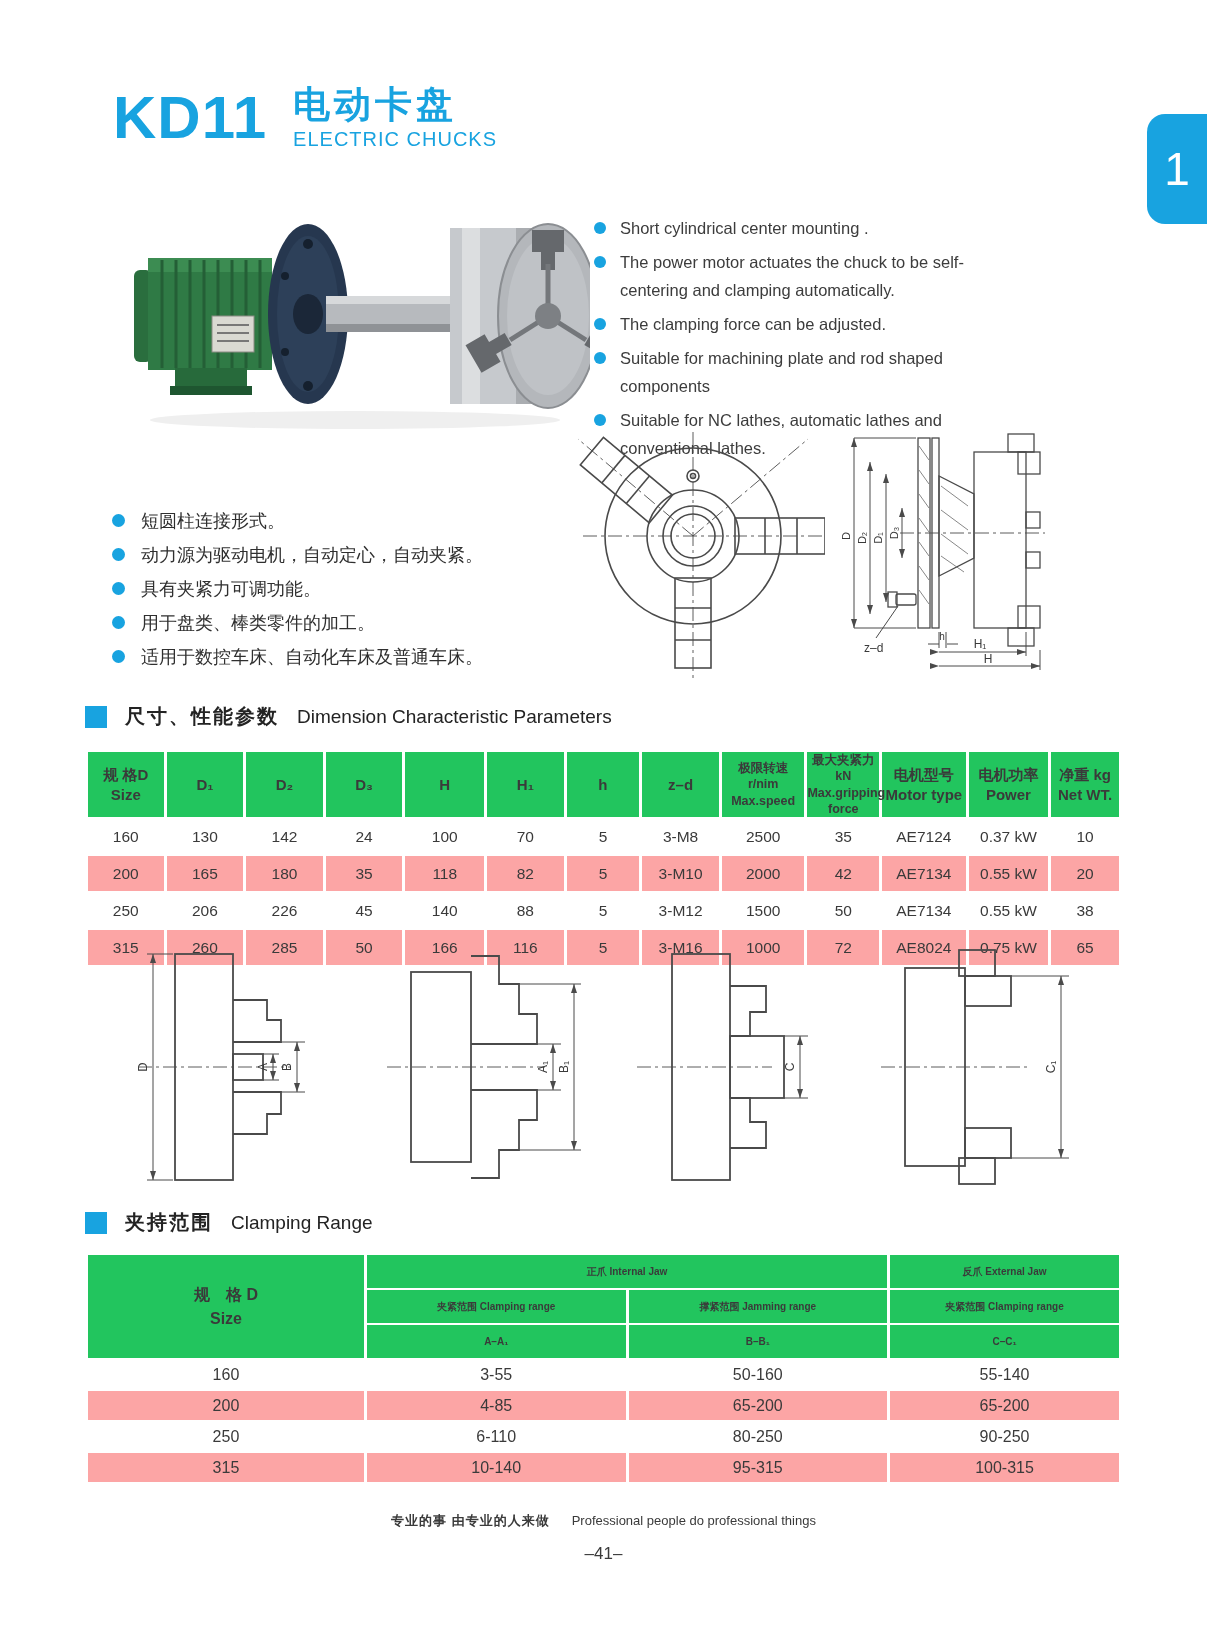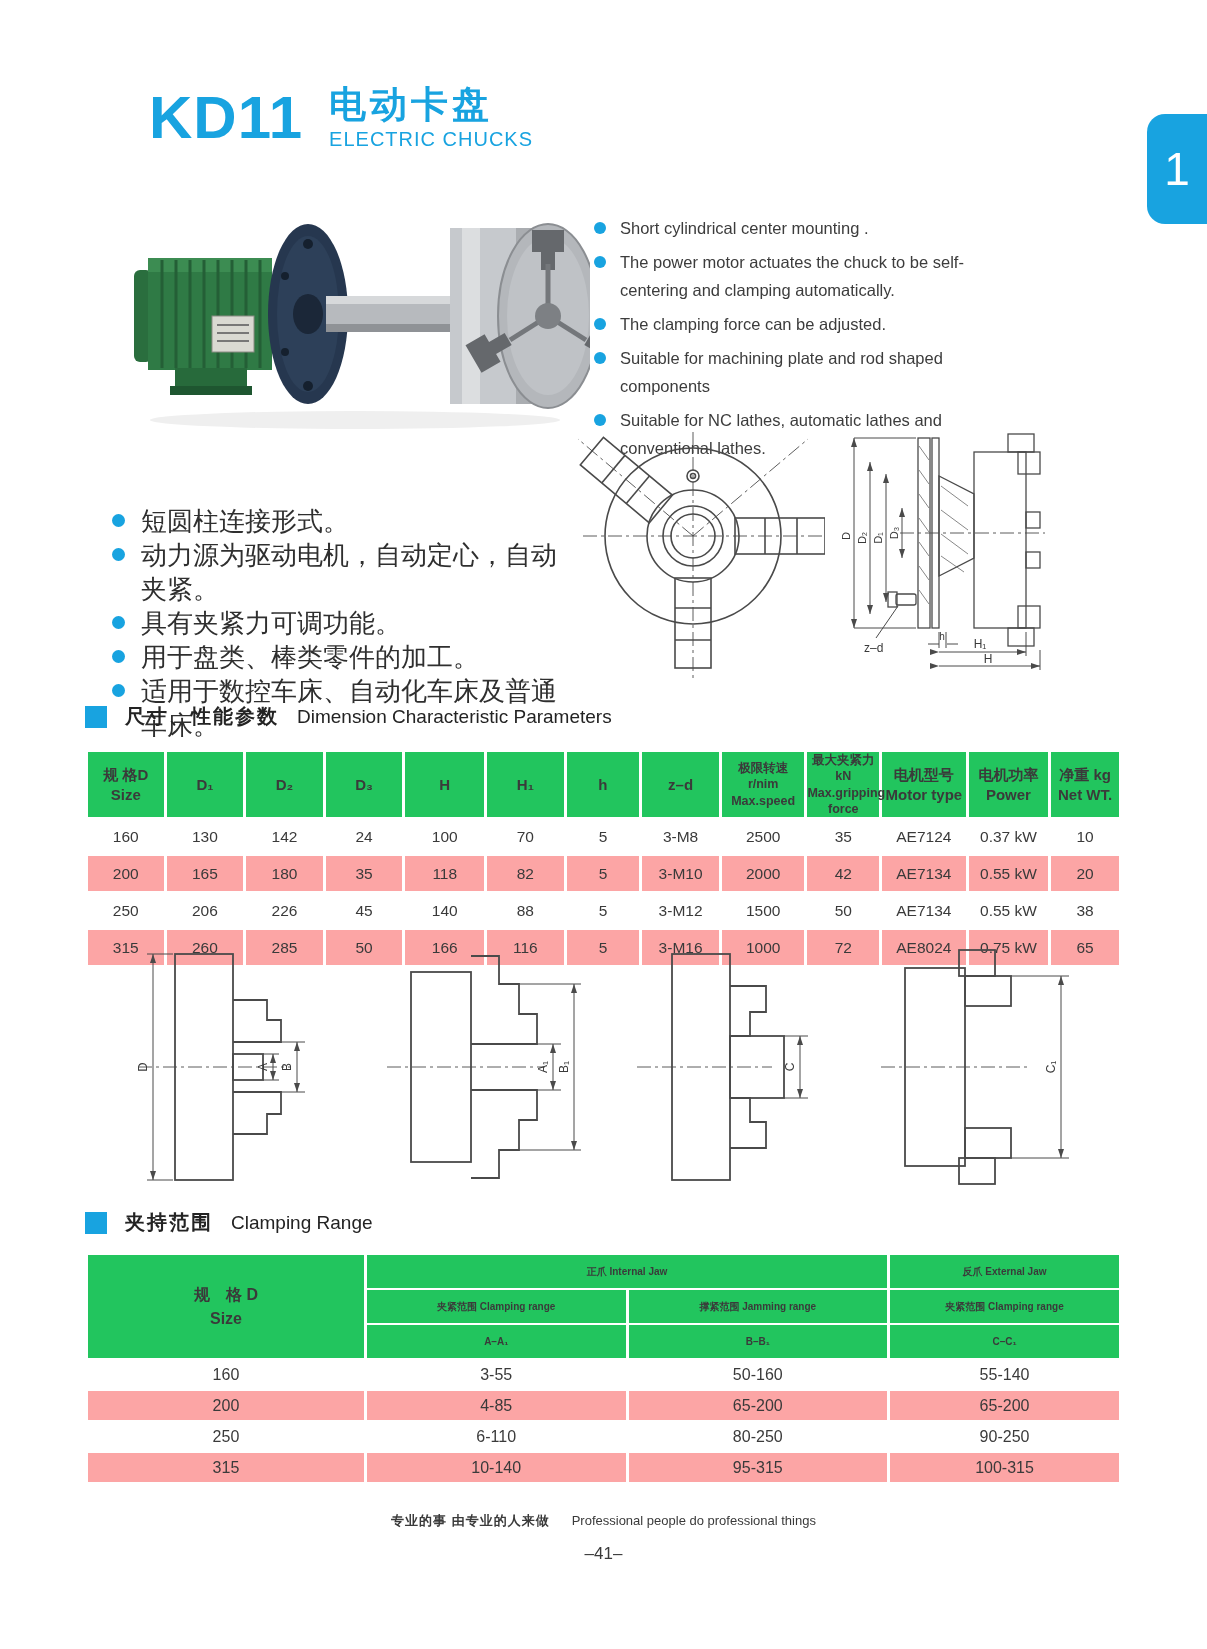--- a/index.html
+++ b/index.html
@@ -3,33 +3,33 @@
 <meta charset="utf-8">
 <style>
   html,body{margin:0;padding:0;background:#fff;}
   .page{position:relative;width:1207px;height:1649px;background:#fff;overflow:hidden;
         font-family:"Liberation Sans","DejaVu Sans",sans-serif;color:#3a3a3a;}
   
   .side-tab{position:absolute;right:0;top:114px;width:60px;height:110px;background:#18a3e0;
             border-radius:18px 0 0 18px;display:flex;align-items:center;justify-content:center;}
   .side-tab span{color:#fff;font-size:46px;line-height:1;}
   
-  .hdr{position:absolute;left:113px;top:86px;display:flex;align-items:flex-start;gap:26px;margin-left:36px;}
+  .hdr{position:absolute;left:113px;top:86px;display:flex;align-items:flex-start;gap:26px;}
   .model{color:#18a3e0;font-size:60px;font-weight:bold;line-height:1.05;letter-spacing:1px;}
   .t-zh{color:#18a3e0;font-size:37px;font-weight:bold;letter-spacing:4px;line-height:1.05;}
   .t-en{color:#18a3e0;font-size:20px;letter-spacing:1px;margin-top:3px;}
   
   .feat{list-style:none;margin:0;padding:0;position:absolute;}
   .feat li{position:relative;}
   .dot{position:absolute;left:0;border-radius:50%;background:#18a3e0;}
   .feat-en{left:594px;top:214px;width:400px;}
   .feat-en li{padding-left:26px;font-size:16.5px;line-height:28px;margin-bottom:6px;color:#3c3c3c;}
   .feat-en .dot{top:8px;width:12px;height:12px;}
   .feat-zh{left:112px;top:504px;width:460px;}
-  .feat-zh li{padding-left:29px;font-size:26px;line-height:34px;color:#2f2f2f;}
+  .feat-zh li{padding-left:29px;font-size:18px;line-height:34px;color:#2f2f2f;}
   .feat-zh .dot{top:10px;width:13px;height:13px;}
   
   .sec-title{position:absolute;left:85px;display:flex;align-items:center;gap:18px;}
   .sq{width:22px;height:22px;background:#18a3e0;}
   .sec-zh{font-size:20px;font-weight:bold;color:#232323;letter-spacing:2px;}
   .sec-en{font-size:19px;color:#232323;text-align:right;}
   
   table{border-collapse:separate;border-spacing:3px 2px;table-layout:fixed;}
   th{background:#22c55e;font-weight:bold;text-align:center;padding:0;}
   td{text-align:center;padding:0;}

